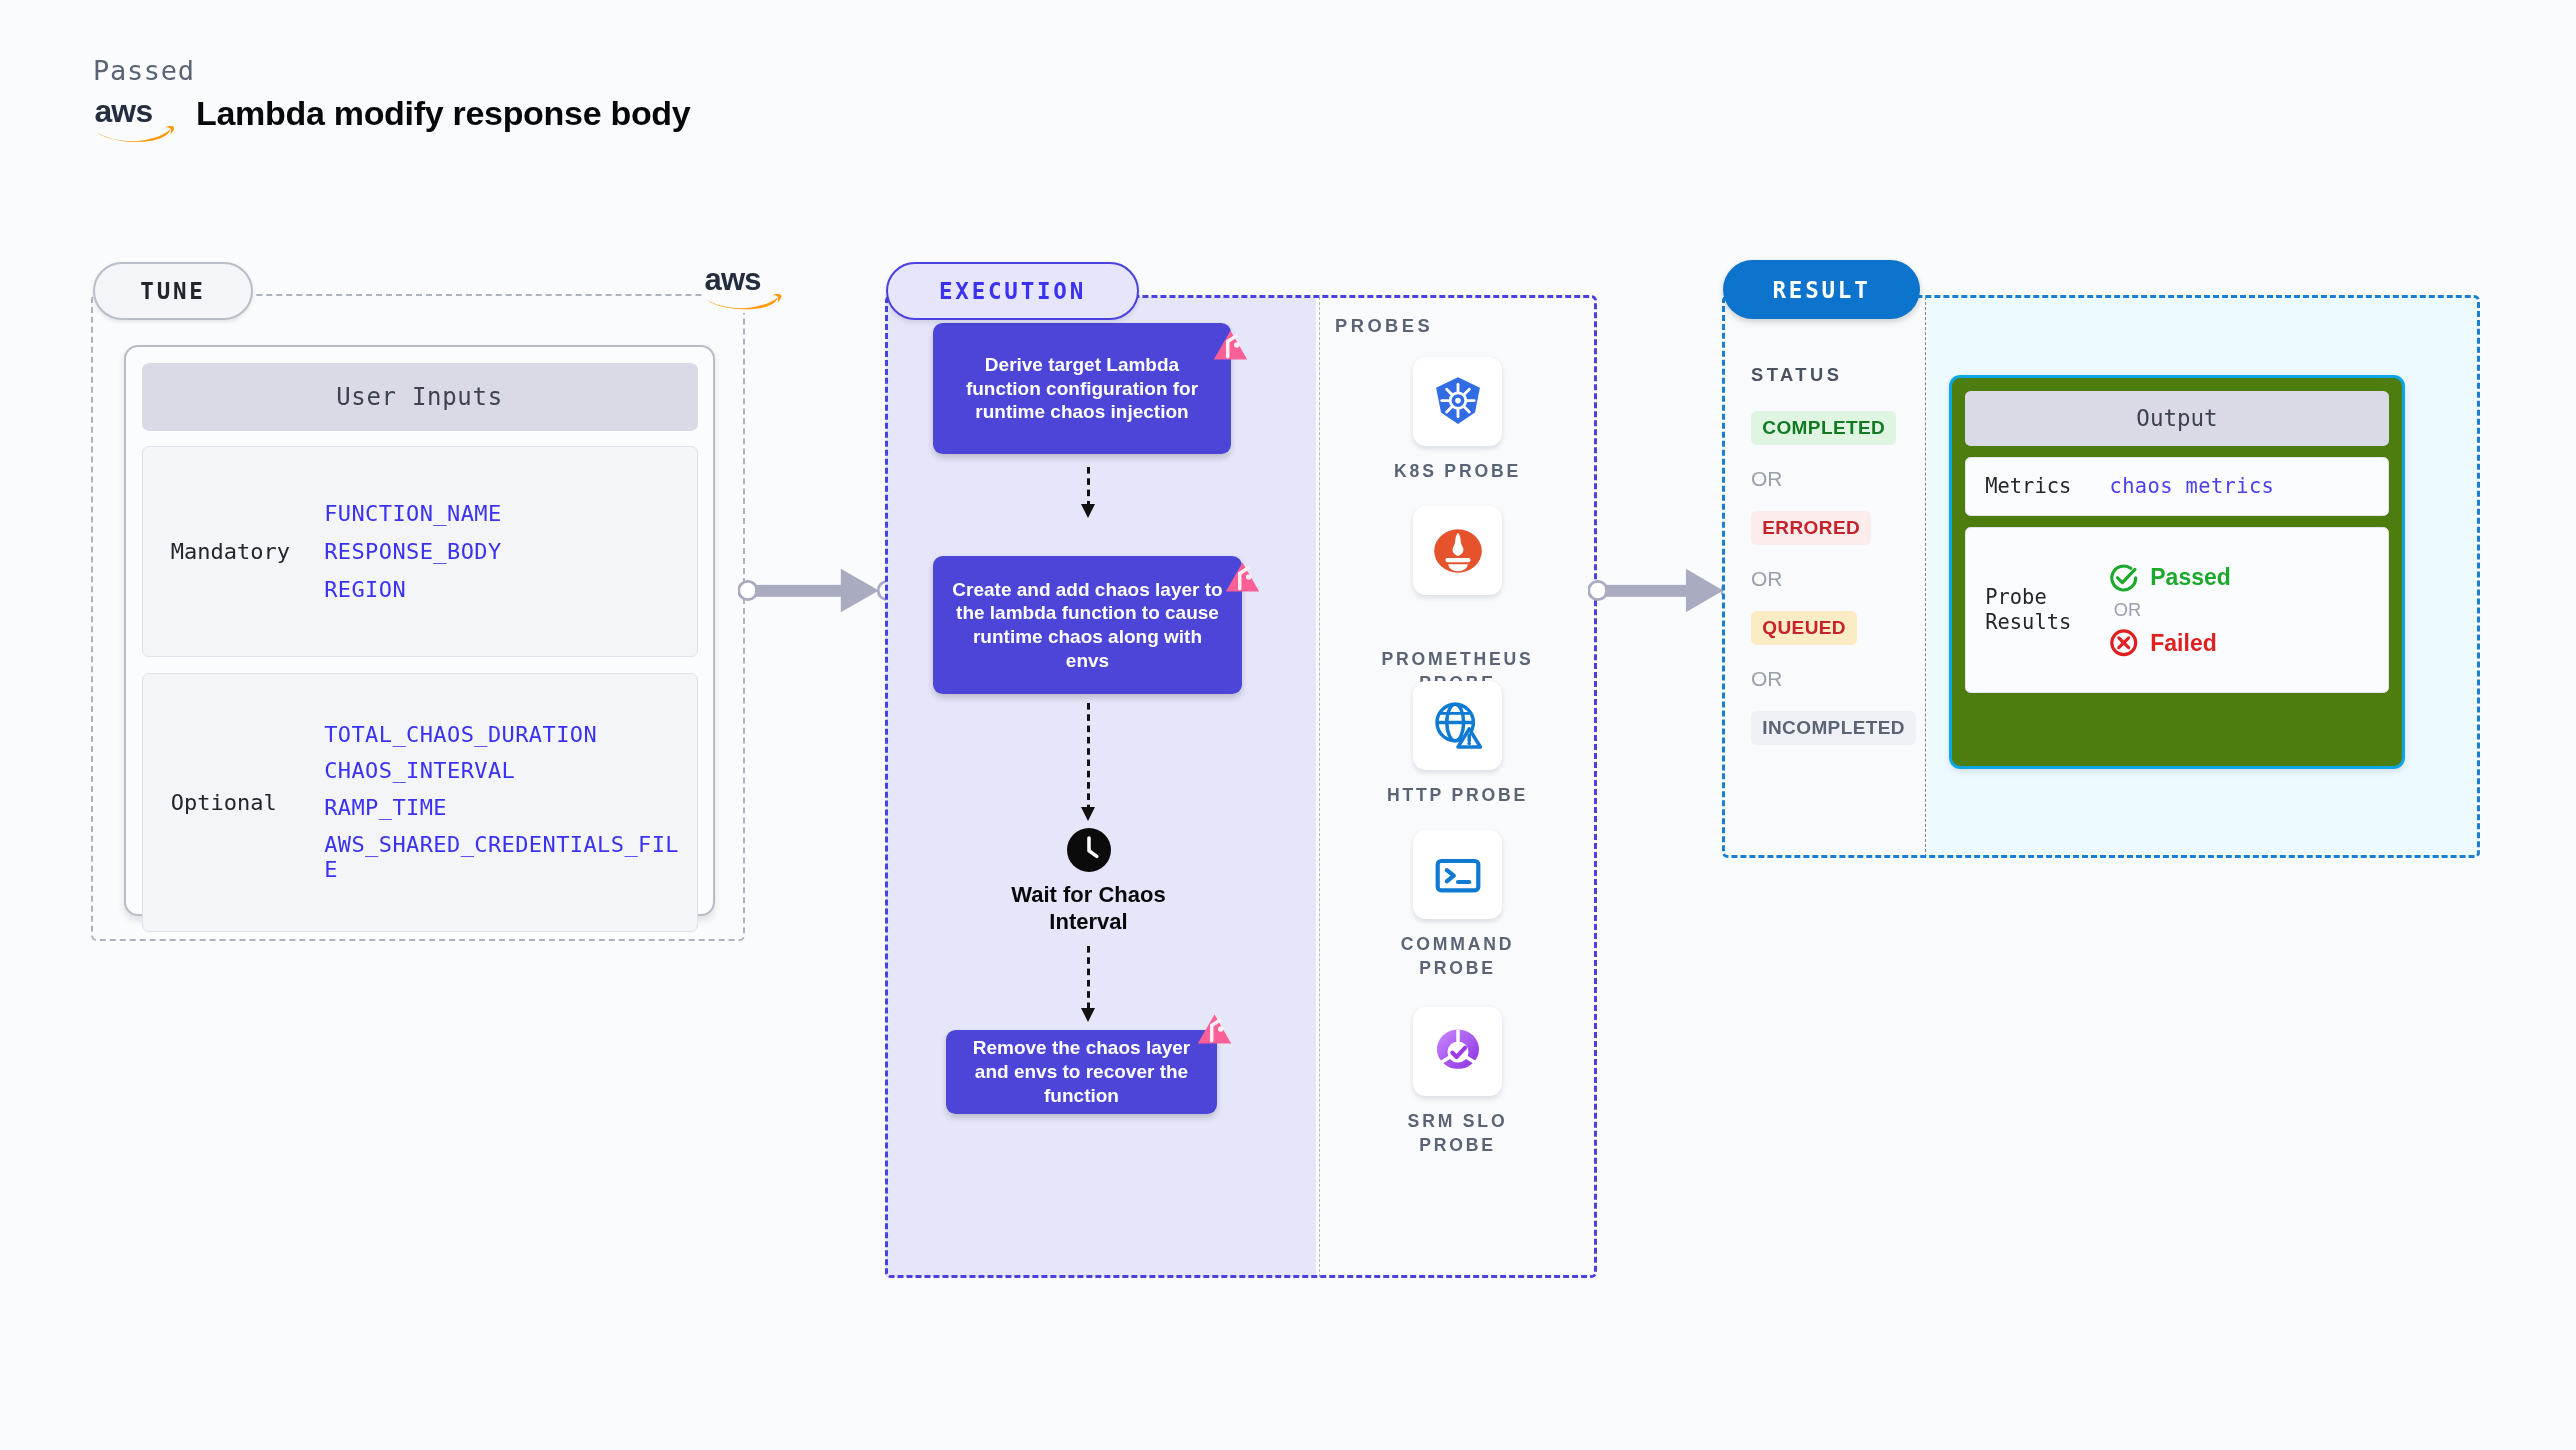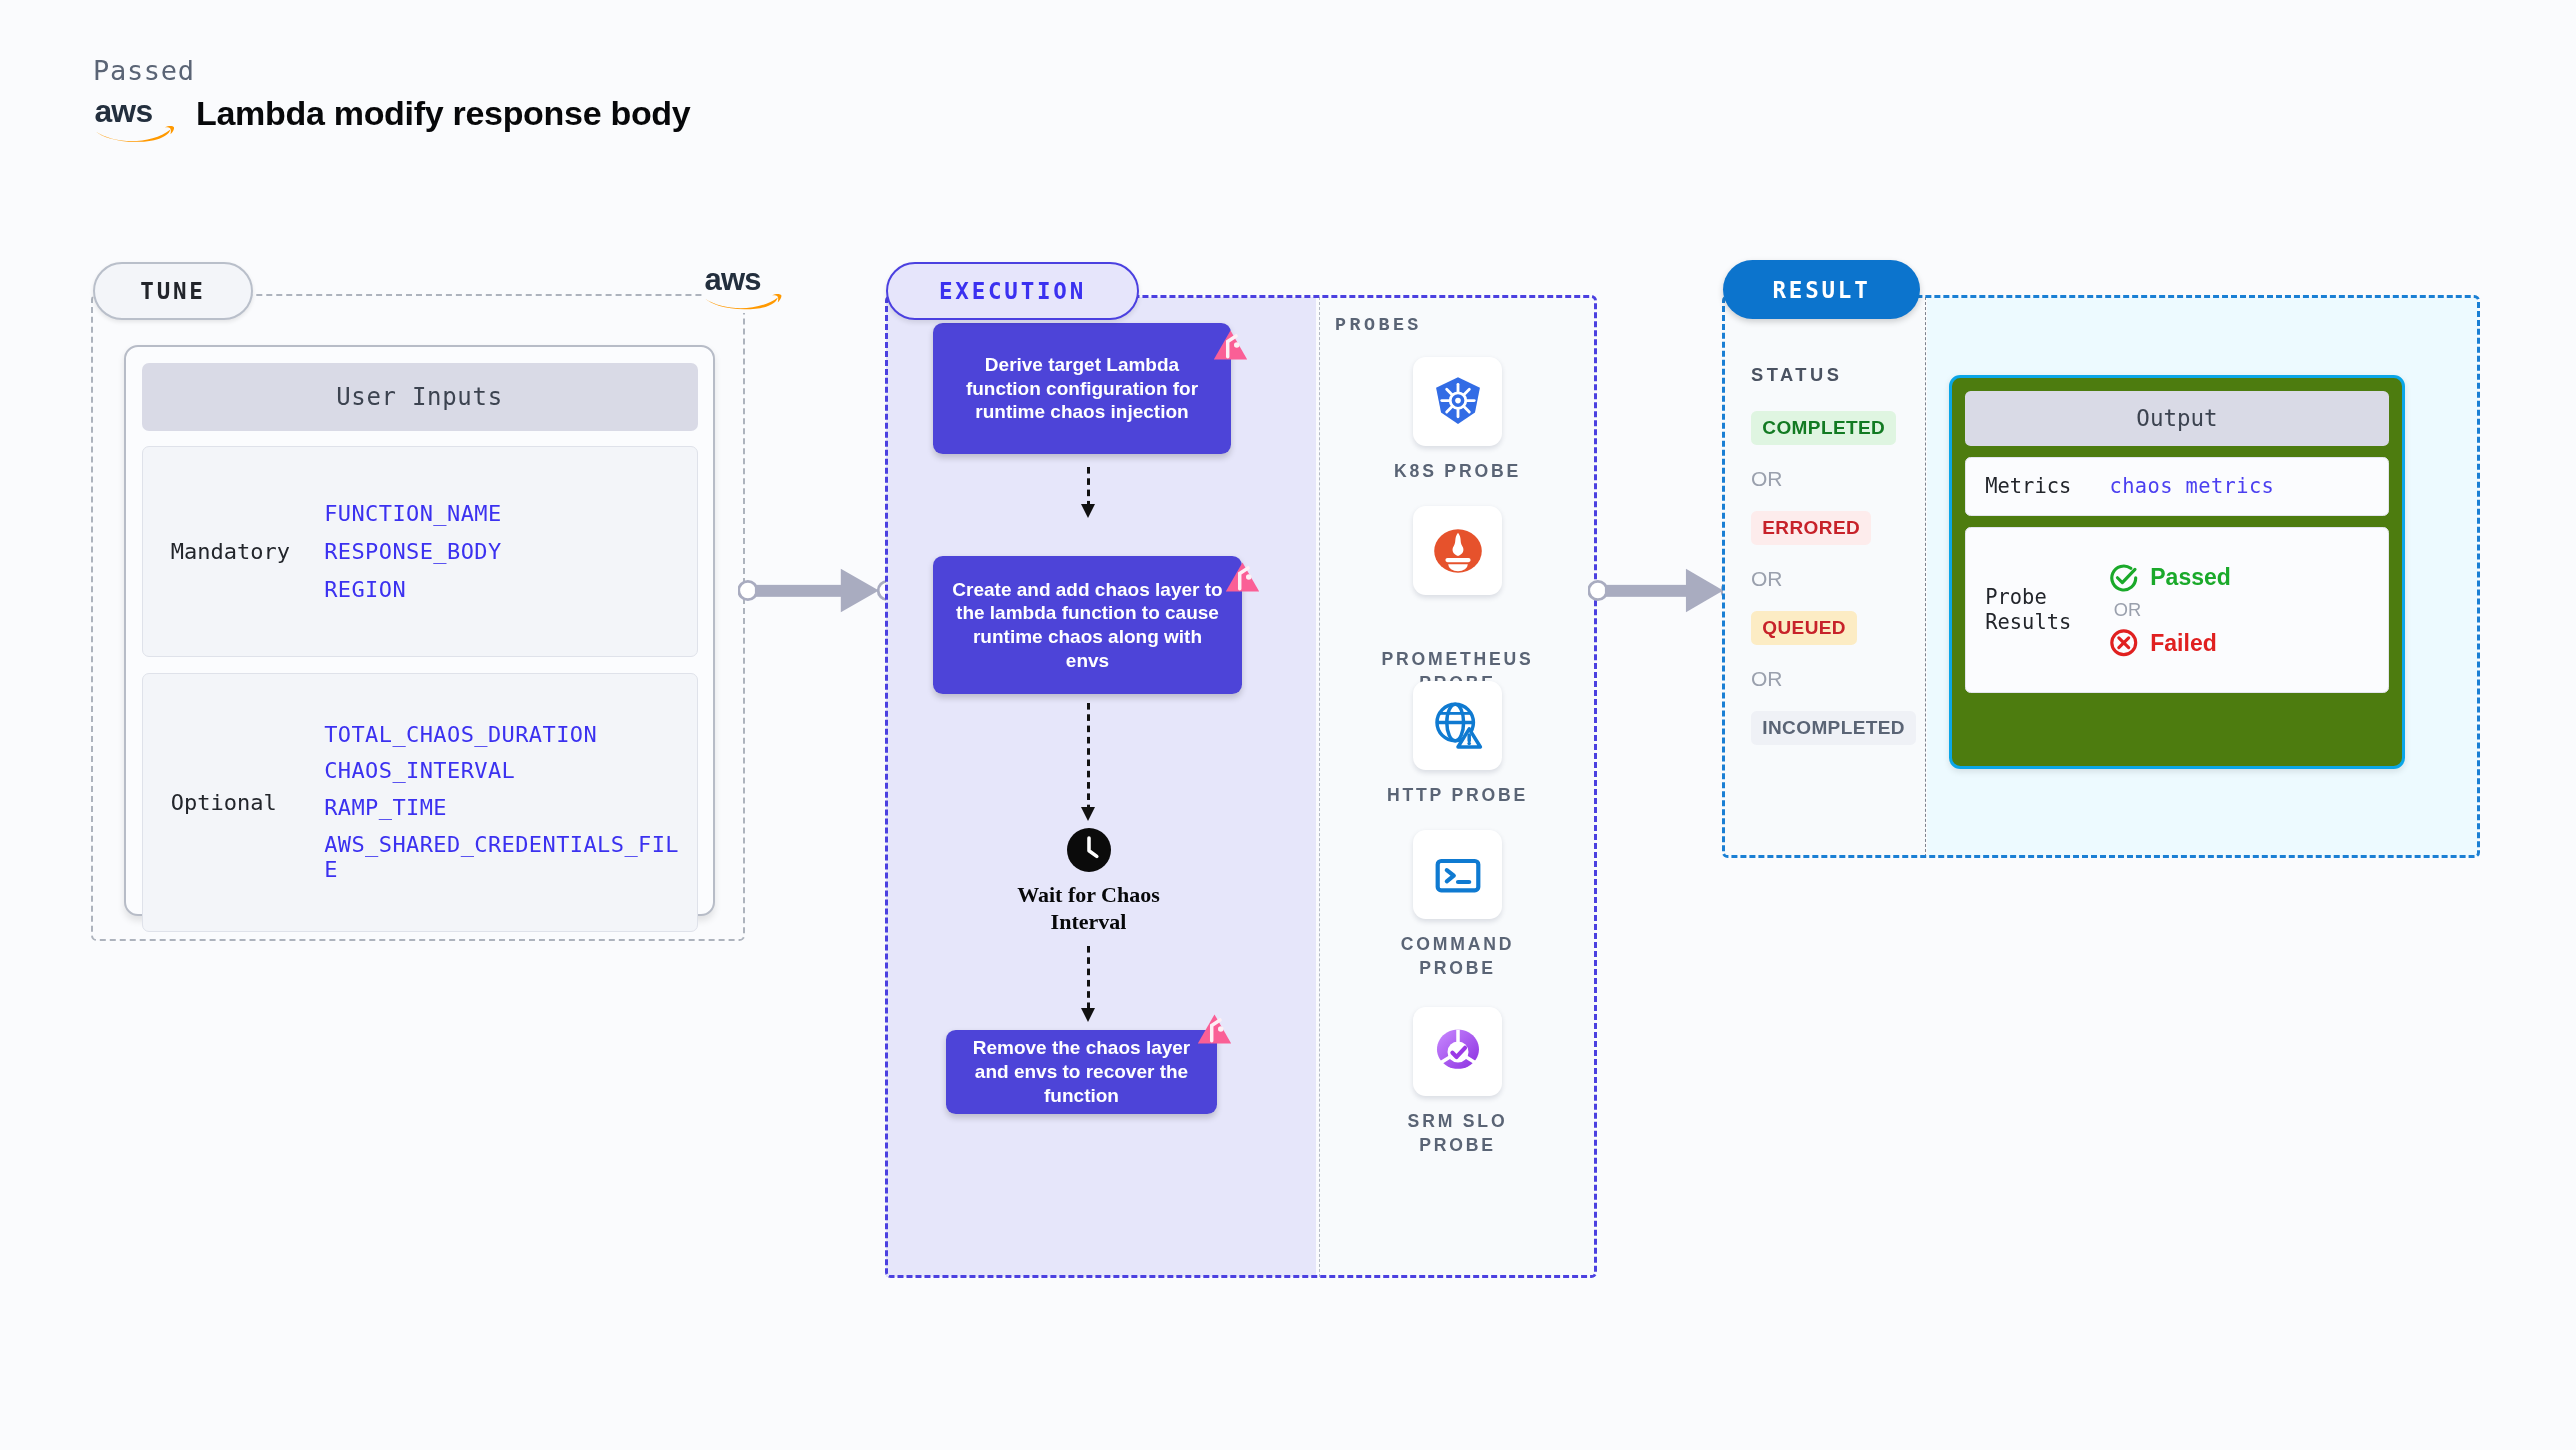--- a/index.html
+++ b/index.html
@@ -84,21 +84,21 @@
   #exec-panel {
     position: absolute; left: 886px; top: 297px; width: 430px; height: 980px;
     background: #e6e6fa;
   }
   #probes-panel {
     position: absolute; left: 1319px; top: 297px; width: 276px; height: 980px;
     background: #f8fafc; border-left: 1.4px dashed #b3b9c4;
   }
   .probes-title {
     position: absolute; left: 1335px; top: 315px;
-    font-size: 18.3px; font-weight: 700; letter-spacing: 3.5px; color: #5a6475; font-family: Liberation Mono, monospace;
+    font-size: 18.3px; font-weight: 700; letter-spacing: 3.5px; color: #5a6475;
   }
 
   .step {
     position: absolute; background: #4d44d8; border-radius: 9.8px;
     color: #ffffff; font-size: 19px; font-weight: 700; line-height: 1.25;
     text-align: center; display: flex; align-items: center; justify-content: center;
     padding: 14px 17px;
     box-shadow: 0 3.5px 6.3px rgba(0,0,0,.18);
   }
   .litmus-badge { position: absolute; width: 37px; height: 32px; }
@@ -110,21 +110,21 @@
     background-size: 2.8px 11.3px; background-repeat: repeat-y;
   }
   .dotarrow .head {
     position: absolute; left: -6.3px; bottom: 0;
     width: 0; height: 0; border-left: 7.7px solid transparent;
     border-right: 7.7px solid transparent; border-top: 14px solid #111;
   }
 
   .clock-wrap { position: absolute; display: flex; flex-direction: column; align-items: center; }
   .clock-label { margin-top: 9.8px; font-size: 22px; font-weight: 700; color: #07080a;
-                 text-align: center; line-height: 1.22; font-family: Liberation Serif, serif; }
+                 text-align: center; line-height: 1.22; }
 
   .probe { position: absolute; display: flex; flex-direction: column; align-items: center; width: 169px; }
   .probe-icon {
     width: 89px; height: 89px; background: #ffffff; border-radius: 12.7px;
     display: flex; align-items: center; justify-content: center;
     box-shadow: 0 2.1px 5.6px rgba(30,40,70,.13);
   }
   .probe-label {
     margin-top: 14px; font-size: 17.6px; font-weight: 700; letter-spacing: 2.8px;
     color: #5a6475; text-align: center; line-height: 1.35;

